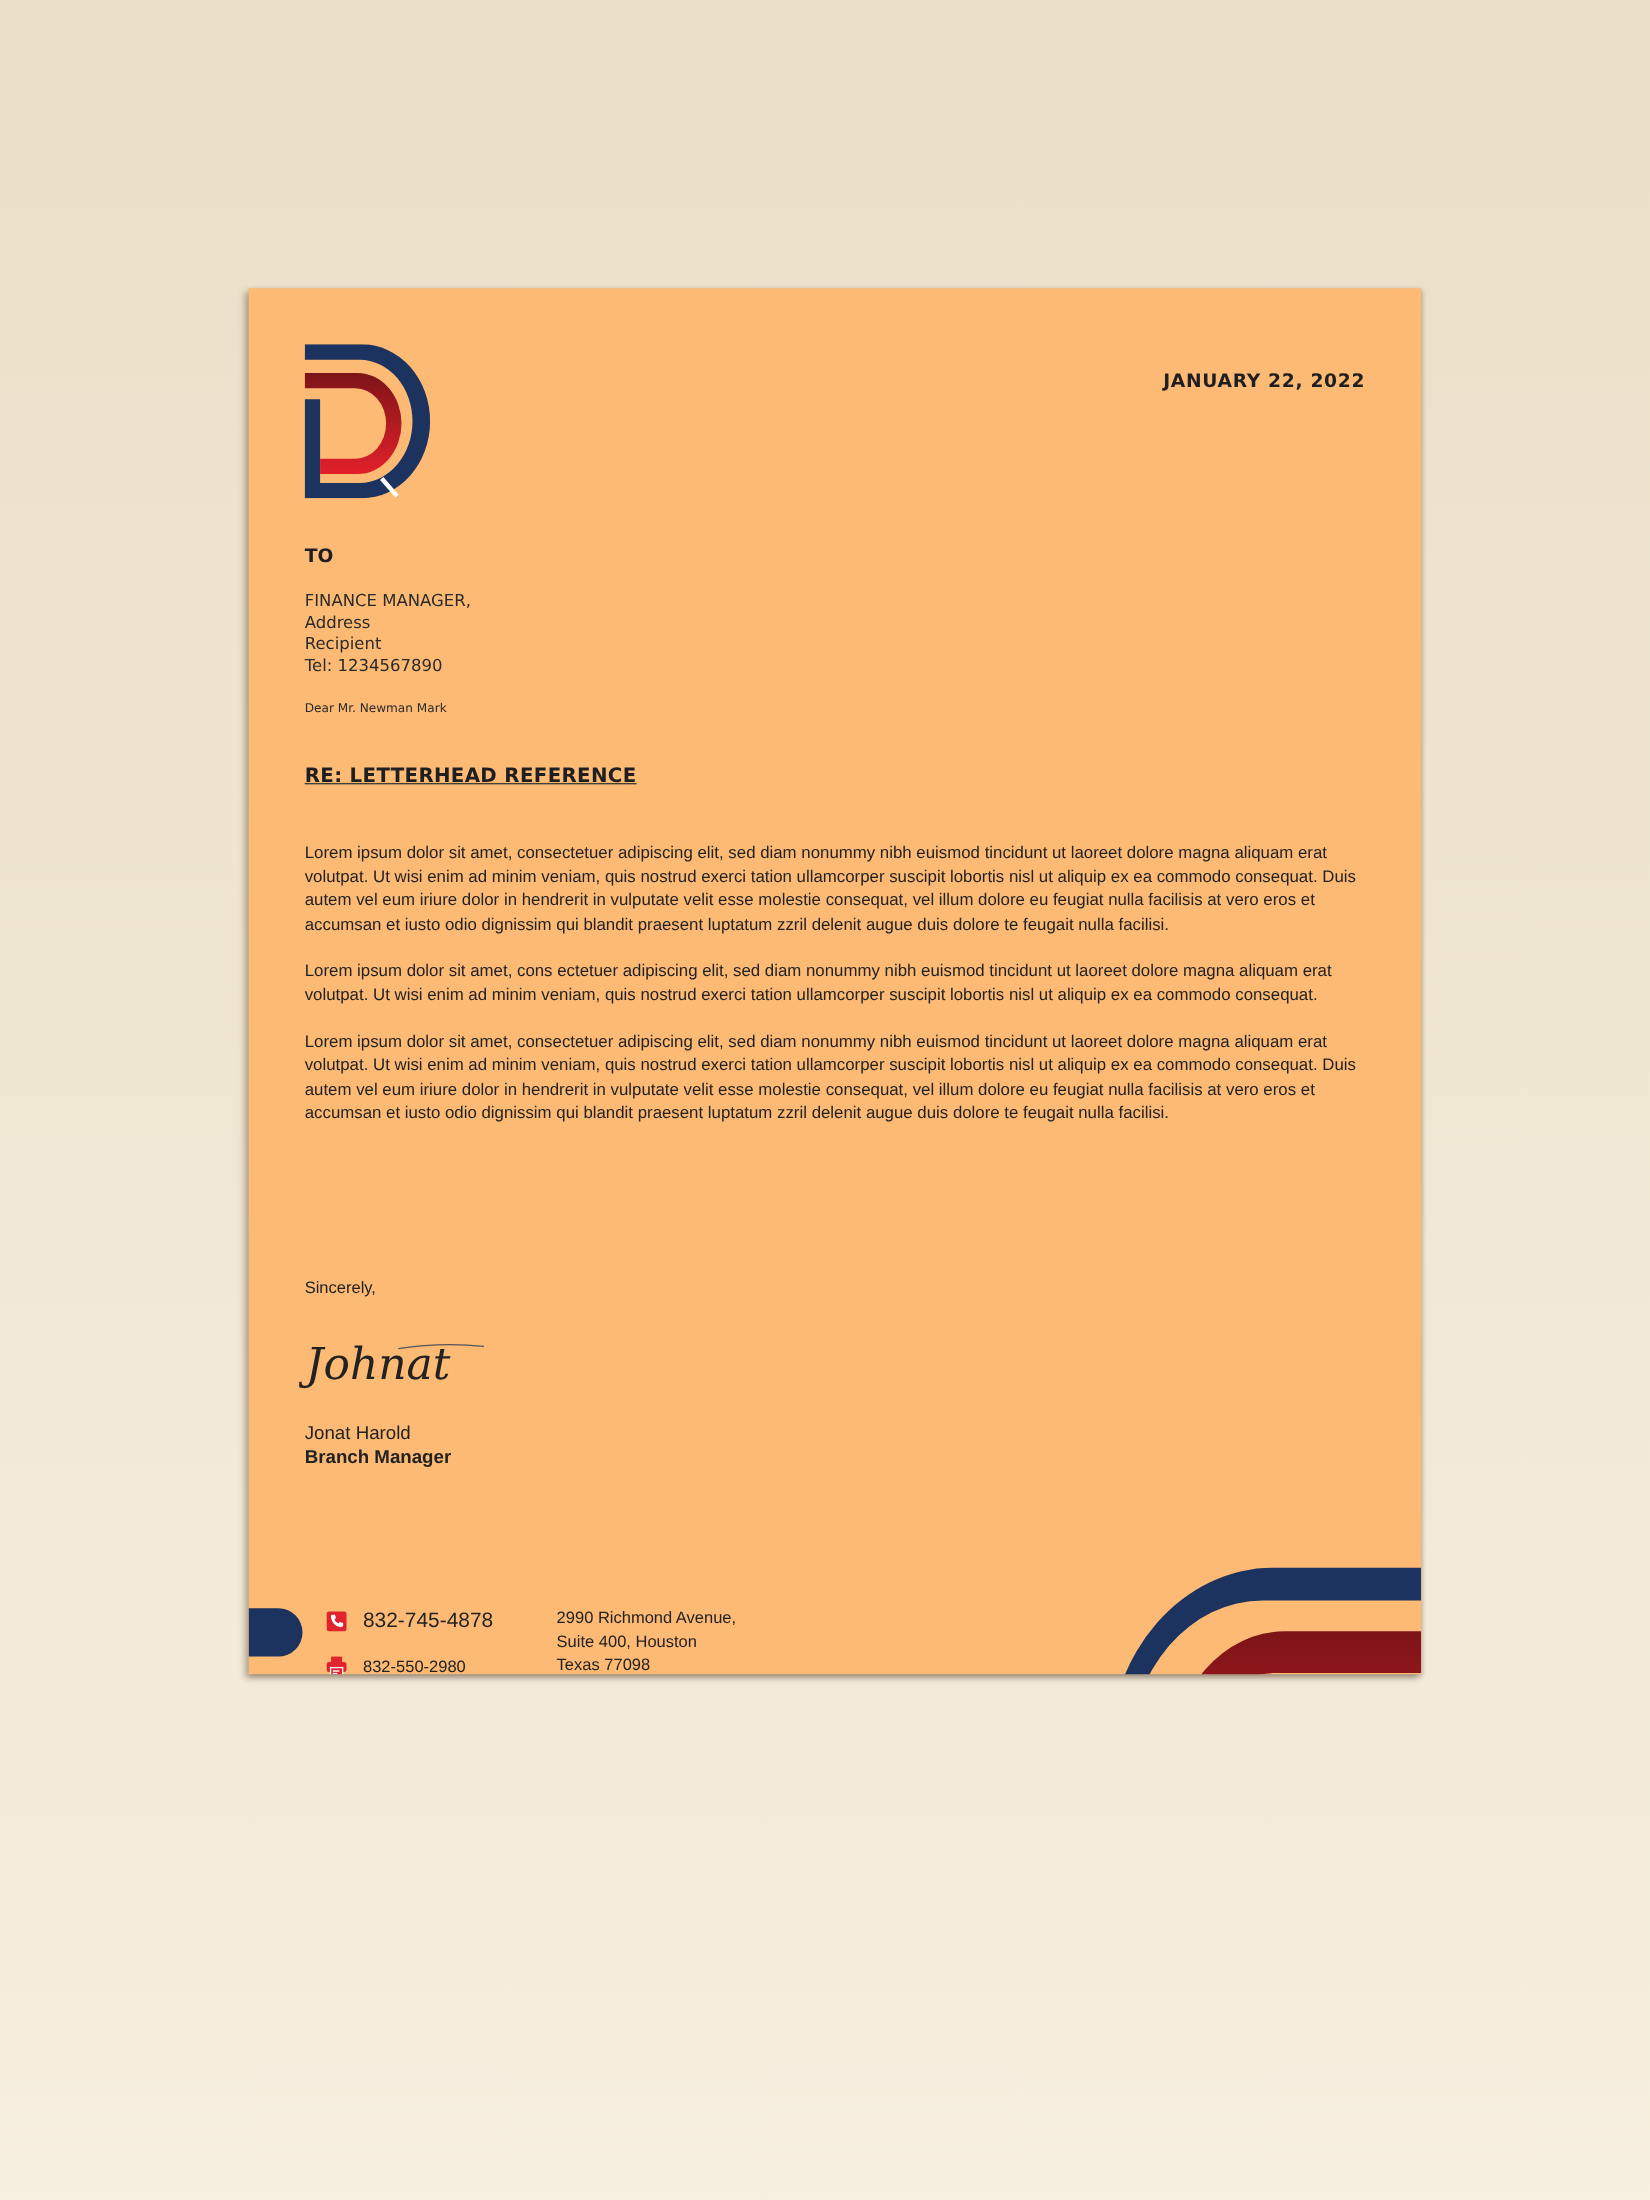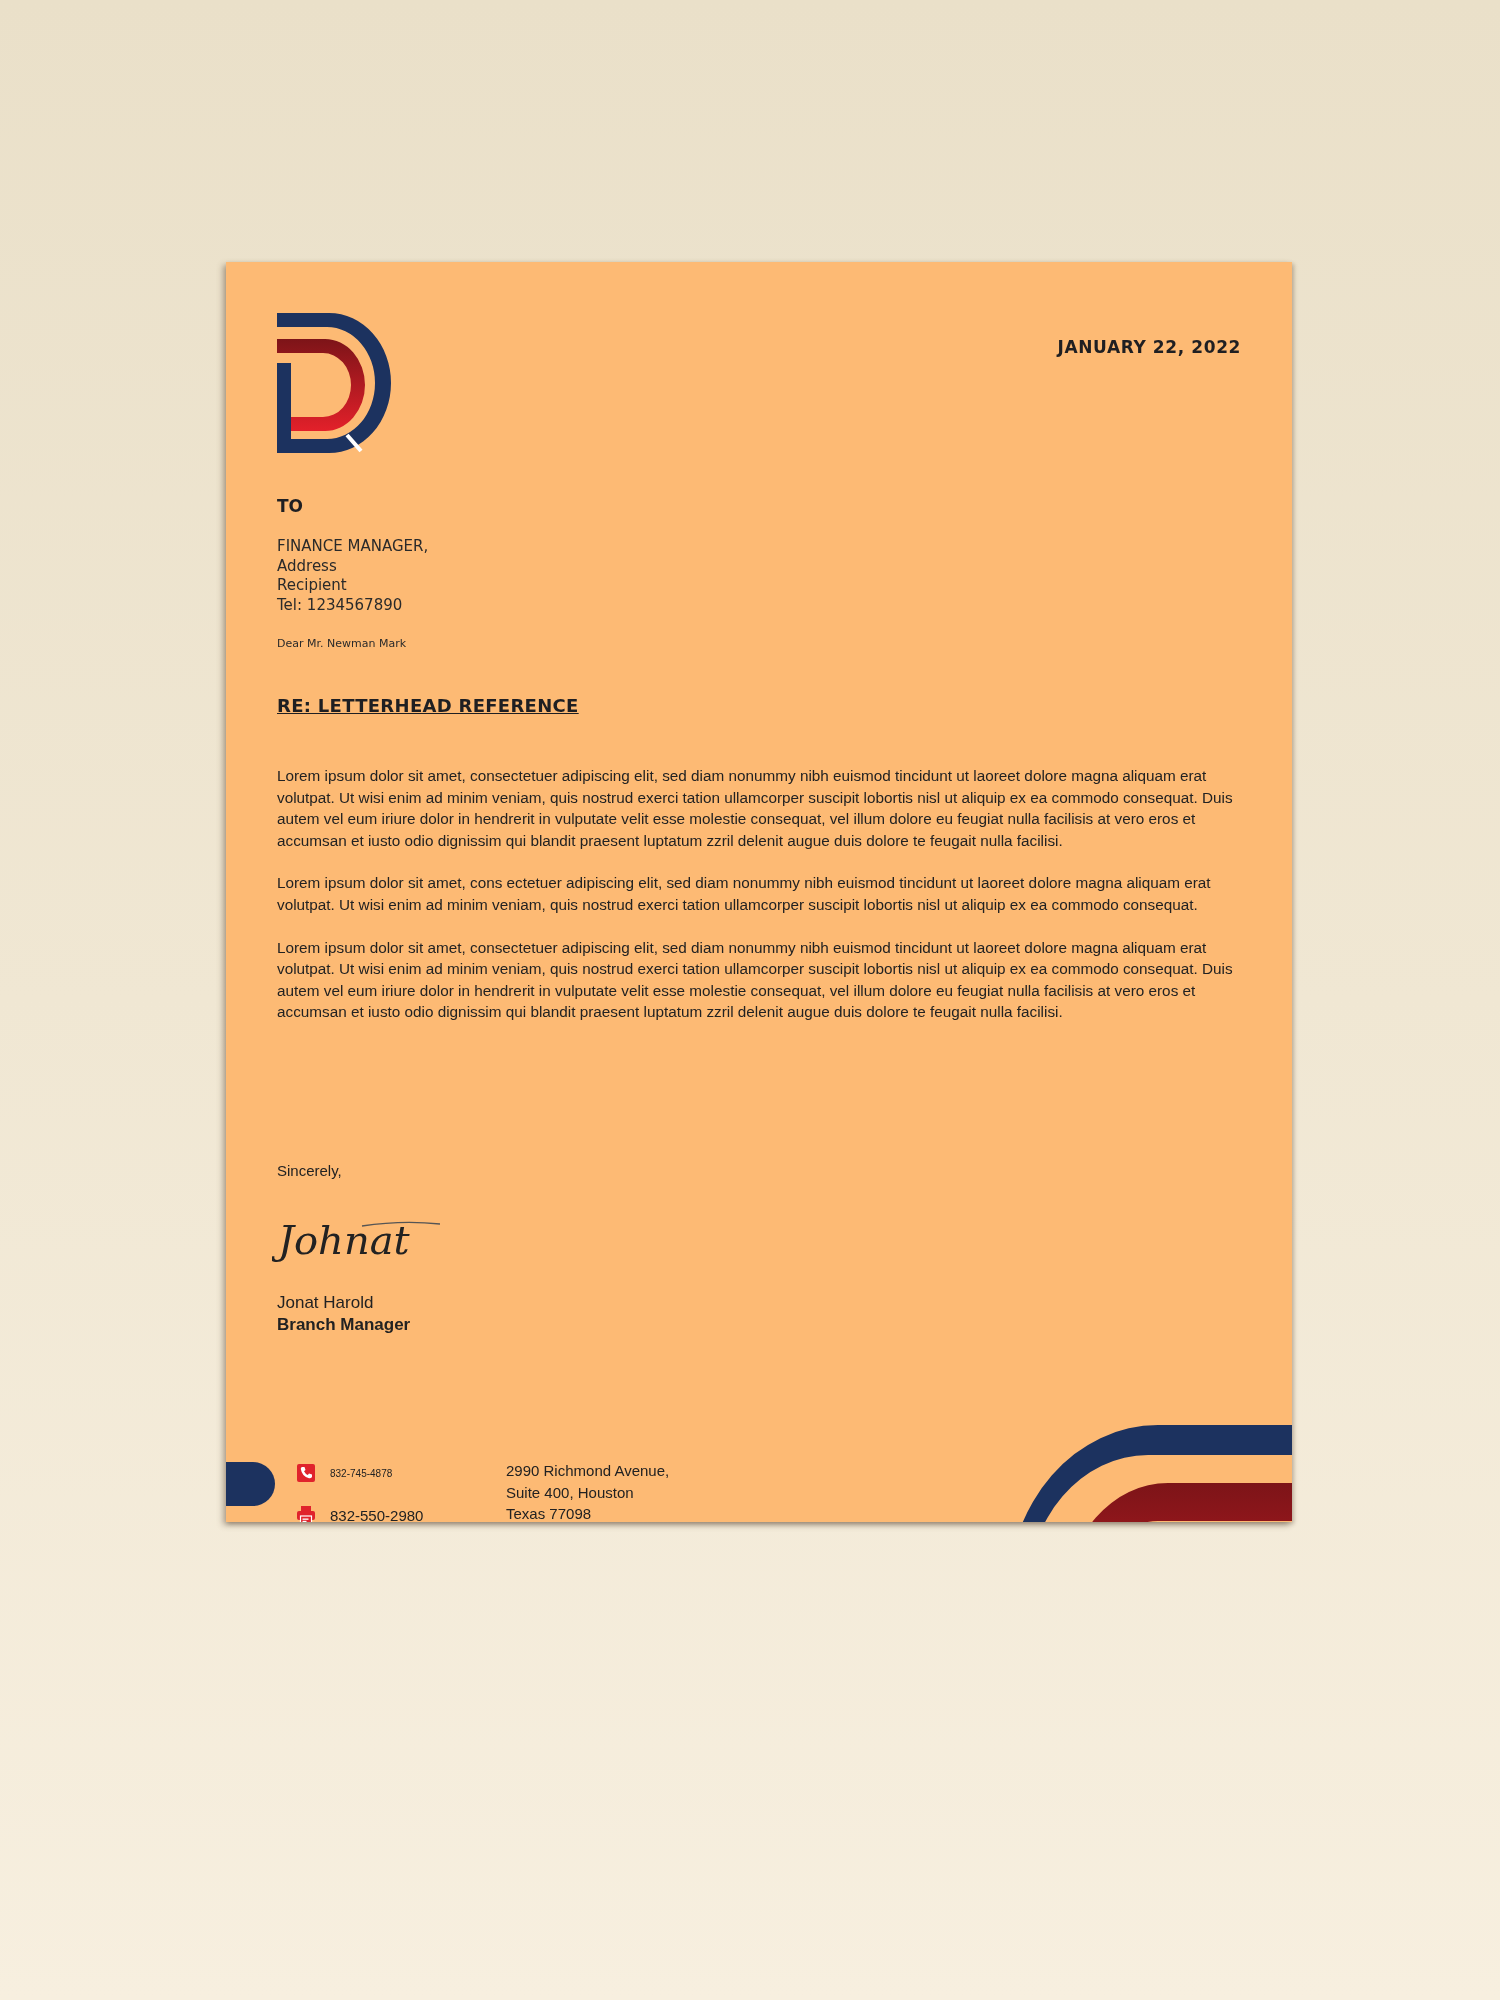--- a/index.html
+++ b/index.html
@@ -27,21 +27,21 @@
   .salutation { left:51px; top:375px; font-family:"DejaVu Sans", sans-serif; font-size:11px; color:#2a2a2a; }
   .re { left:51px; top:433px; font-family:"DejaVu Sans", sans-serif; font-weight:bold; font-size:18px; color:#1f1f22; letter-spacing:0.3px;text-decoration:underline;}
   .body-text { left:51px; top:503px; width:970px; font-family:Liberation Sans, sans-serif; font-size:15.3px; line-height:21.6px; color:#222; }
   .body-text p { margin:0 0 21px 0; }
   .closing { left:51px; top:900px; font-size:15px; color:#222; }
   .signature { left:46px; top:936px; width:170px; height:80px; }
   .signer { left:51px; top:1030px; font-size:17px; line-height:21.5px; color:#222; }
   .signer .title { font-weight:bold; color:#222; font-weight:600; }
   .tab-shape { left:0; top:1200px; width:49px; height:44px; background:#1c325f; border-radius:0 22px 22px 0; }
   .contact-icon { width:20px; height:20px; }
-  .contact-phone { left:70px; top:1201px; font-size:10px; color:#222; }
+  .contact-phone { left:70px; top:1201px; font-size:19px; color:#222; }
   .contact-fax { left:70px; top:1243px; font-size:15px; color:#222; }
   .contact-row { display:flex; align-items:center; gap:14px; white-space:nowrap; }
   .address { left:280px; top:1198px; font-size:15px; line-height:21.5px; color:#222; }
   .logo-bottom { left:65px; top:1305px; width:117px; height:143px; }
   .brand { left:208px; top:1315px; width:360px; }
   .brand-name { font-family:"Liberation Serif", serif; color:#1c2f60; font-size:72px; line-height:72px; letter-spacing:1px; text-align:center; white-space:nowrap; }
   .brand-name .sm { font-size:52px; }
   .brand-law-row { display:flex; align-items:center; gap:10px; margin-top:2px; }
   .brand-law-row .rule { flex:1; height:2px; background:#a3222b; }
   .brand-law { font-family:"Liberation Serif", serif; color:#d0232c; font-size:34px; line-height:34px; letter-spacing:2px; }

